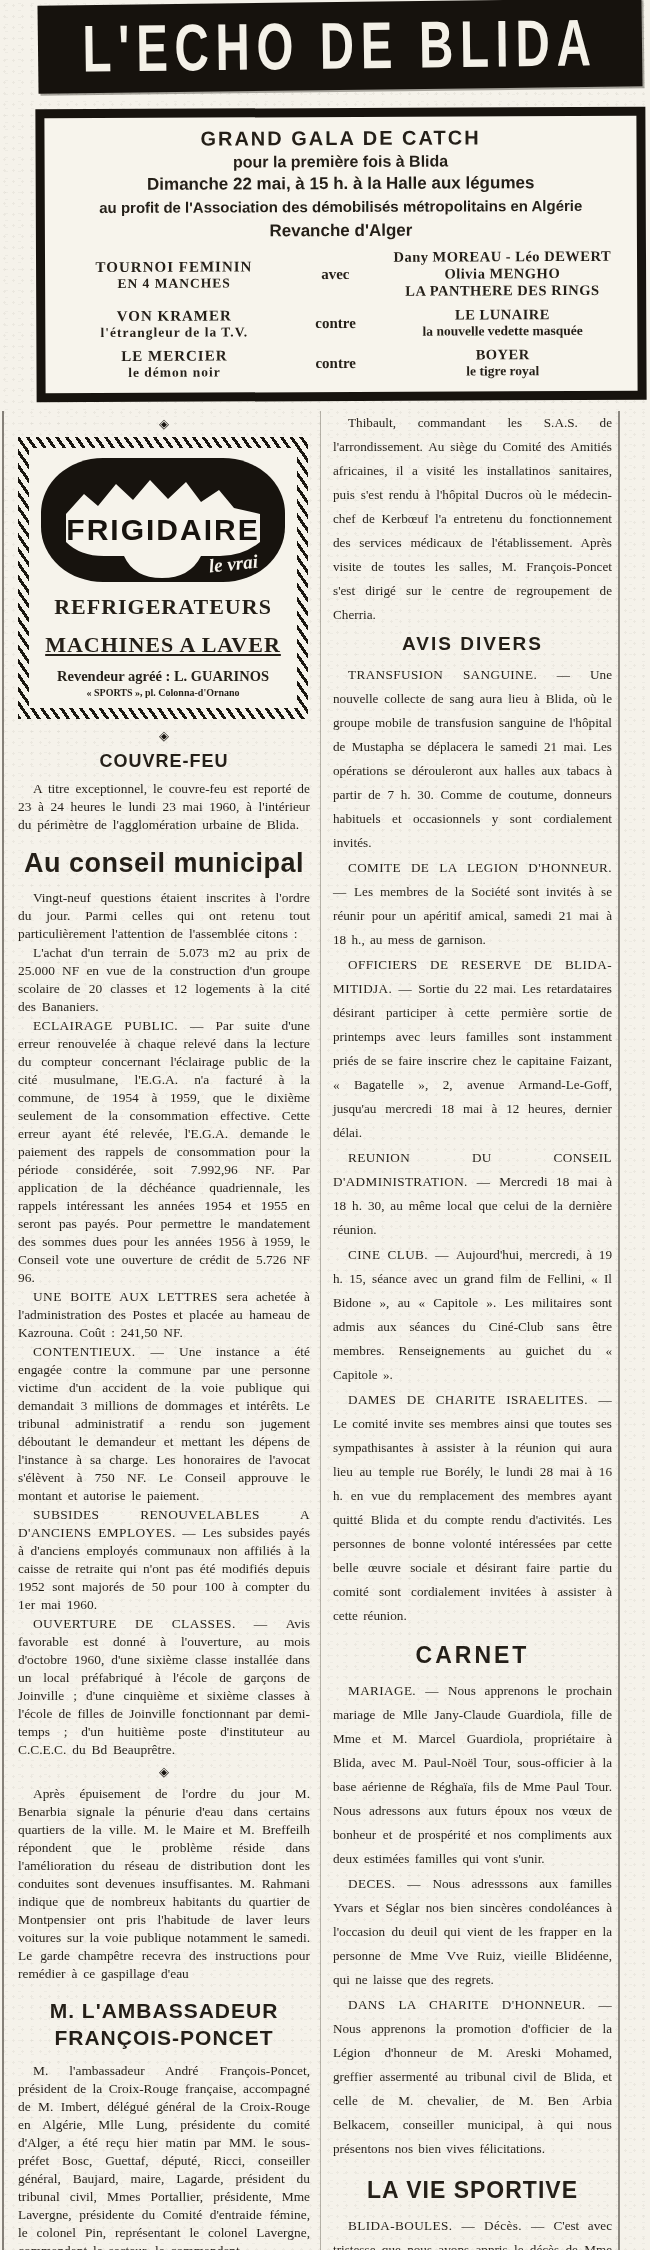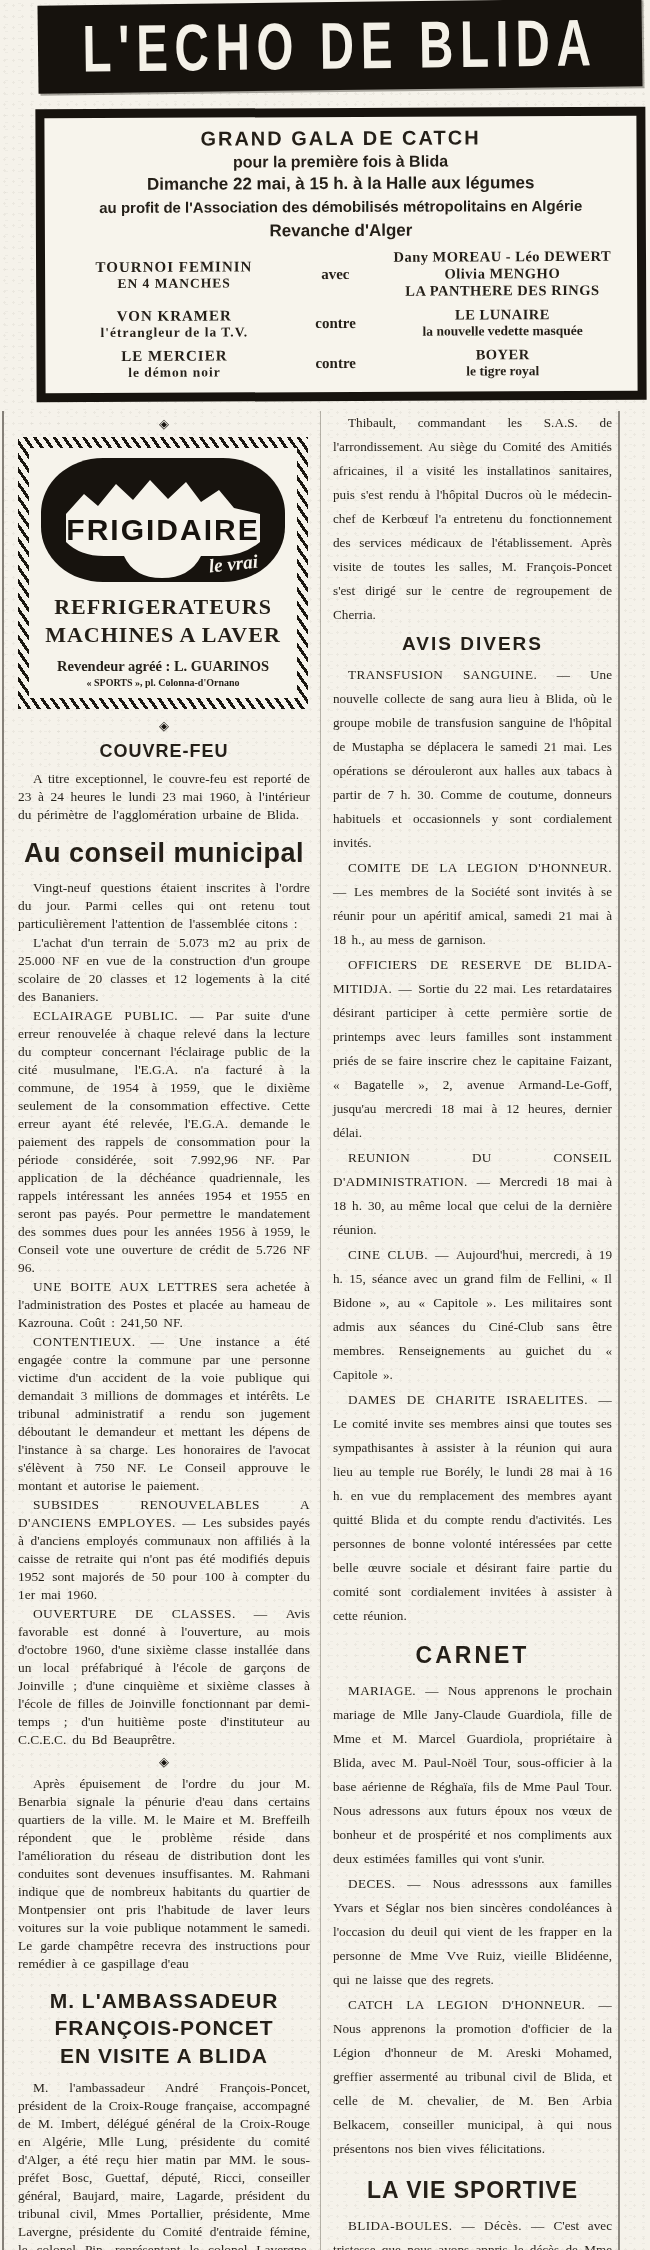--- a/index.html
+++ b/index.html
@@ -60,21 +60,21 @@
   .h-carnet{font-size:23px;letter-spacing:3px;margin:14px 0 10px;}
   .h-sport{font-size:23px;letter-spacing:1px;margin:16px 0 10px;}
   
   .frig{
     margin:4px 2px 10px 0;
     background:repeating-linear-gradient(55deg,#1a1610 0 3px,#f6f3eb 3px 8px);
     padding:11px;
   }
   .frig-inner{background:#f6f3eb;padding:8px 4px 10px;text-align:center;}
   .frig-l1{font-weight:bold;font-size:22px;letter-spacing:1px;margin-top:6px;font-family:"Liberation Serif",serif;}
-  .frig-l2{font-weight:bold;font-size:22px;letter-spacing:1px;margin-top:2px;font-family:"Liberation Serif",serif;}
+  .frig-l2{font-weight:bold;font-size:22px;letter-spacing:1px;margin-top:12px;font-family:"Liberation Serif",serif;text-decoration:underline;}
   .frig-d1{font-weight:bold;font-size:14.5px;margin-top:10px;}
   .frig-d2{font-weight:bold;font-size:10px;margin-top:2px;}
   
   .flagad{border:4px solid #17130e;margin:12px 4px 0 2px;background:#f7f4ec;padding:6px 6px 8px;text-align:center;}
 </style>
 </head>
 <body>
 
 <div class="masthead">
   <span class="mast-title">L'ECHO DE BLIDA</span>
@@ -159,41 +159,40 @@
     <p class="para"><span class="lead">SUBSIDES RENOUVELABLES A D'ANCIENS EMPLOYES. — </span><span>Les subsides payés à d'anciens employés communaux non affiliés à la caisse de retraite qui n'ont pas été modifiés depuis 1952 sont majorés de 50 pour 100 à compter du 1er mai 1960.</span></p>
     <p class="para"><span class="lead">OUVERTURE DE CLASSES. — </span><span>Avis favorable est donné à l'ouverture, au mois d'octobre 1960, d'une sixième classe installée dans un local préfabriqué à l'école de garçons de Joinville ; d'une cinquième et sixième classes à l'école de filles de Joinville fonctionnant par demi-temps ; d'un huitième poste d'instituteur au C.C.E.C. du Bd Beauprêtre.</span></p>
 
     <span class="orn">◈</span>
 
     <p class="para"><span>Après épuisement de l'ordre du jour M. Benarbia signale la pénurie d'eau dans certains quartiers de la ville. M. le Maire et M. Breffeilh répondent que le problème réside dans l'amélioration du réseau de distribution dont les conduites sont devenues insuffisantes. M. Rahmani indique que de nombreux habitants du quartier de Montpensier ont pris l'habitude de laver leurs voitures sur la voie publique notamment le samedi. Le garde champêtre recevra des instructions pour remédier à ce gaspillage d'eau</span></p>
 
     <div class="sec-head h-amb">
       <div>M. L'AMBASSADEUR</div>
       <div>FRANÇOIS-PONCET</div>
-      <div>EN VISITE A BLIDA</div>
     </div>
     <p class="para"><span>M. l'ambassadeur André François-Poncet, président de la Croix-Rouge française, accompagné de M. Imbert, délégué général de la Croix-Rouge en Algérie, Mlle Lung, présidente du comité d'Alger, a été reçu hier matin par MM. le sous-préfet Bosc, Guettaf, député, Ricci, conseiller général, Baujard, maire, Lagarde, président du tribunal civil, Mmes Portallier, présidente, Mme Lavergne, présidente du Comité d'entraide fémine, le colonel Pin, représentant le colonel Lavergne, commandant le secteur, le commandant</span></p>
   </div>
 
   <div class="col-right">
     <p class="para"><span>Thibault, commandant les S.A.S. de l'arrondissement. Au siège du Comité des Amitiés africaines, il a visité les installatinos sanitaires, puis s'est rendu à l'hôpital Ducros où le médecin-chef de Kerbœuf l'a entretenu du fonctionnement des services médicaux de l'établissement. Après visite de toutes les salles, M. François-Poncet s'est dirigé sur le centre de regroupement de Cherria.</span></p>
 
     <div class="sec-head h-avis">AVIS DIVERS</div>
 
     <p class="para"><span class="lead">TRANSFUSION SANGUINE. — </span><span>Une nouvelle collecte de sang aura lieu à Blida, où le groupe mobile de transfusion sanguine de l'hôpital de Mustapha se déplacera le samedi 21 mai. Les opérations se dérouleront aux halles aux tabacs à partir de 7 h. 30. Comme de coutume, donneurs habituels et occasionnels y sont cordialement invités.</span></p>
     <p class="para"><span class="lead">COMITE DE LA LEGION D'HONNEUR. — </span><span>Les membres de la Société sont invités à se réunir pour un apéritif amical, samedi 21 mai à 18 h., au mess de garnison.</span></p>
     <p class="para"><span class="lead">OFFICIERS DE RESERVE DE BLIDA-MITIDJA. — </span><span>Sortie du 22 mai. Les retardataires désirant participer à cette permière sortie de printemps avec leurs familles sont instamment priés de se faire inscrire chez le capitaine Faizant, « Bagatelle », 2, avenue Armand-Le-Goff, jusqu'au mercredi 18 mai à 12 heures, dernier délai.</span></p>
     <p class="para"><span class="lead">REUNION DU CONSEIL D'ADMINISTRATION. — </span><span>Mercredi 18 mai à 18 h. 30, au même local que celui de la dernière réunion.</span></p>
     <p class="para"><span class="lead">CINE CLUB. — </span><span>Aujourd'hui, mercredi, à 19 h. 15, séance avec un grand film de Fellini, « Il Bidone », au « Capitole ». Les militaires sont admis aux séances du Ciné-Club sans être membres. Renseignements au guichet du « Capitole ».</span></p>
     <p class="para"><span class="lead">DAMES DE CHARITE ISRAELITES. — </span><span>Le comité invite ses membres ainsi que toutes ses sympathisantes à assister à la réunion qui aura lieu au temple rue Borély, le lundi 28 mai à 16 h. en vue du remplacement des membres ayant quitté Blida et du compte rendu d'activités. Les personnes de bonne volonté intéressées par cette belle œuvre sociale et désirant faire partie du comité sont cordialement invitées à assister à cette réunion.</span></p>
 
     <div class="sec-head h-carnet">CARNET</div>
     <p class="para"><span class="lead">MARIAGE. — </span><span>Nous apprenons le prochain mariage de Mlle Jany-Claude Guardiola, fille de Mme et M. Marcel Guardiola, propriétaire à Blida, avec M. Paul-Noël Tour, sous-officier à la base aérienne de Réghaïa, fils de Mme Paul Tour. Nous adressons aux futurs époux nos vœux de bonheur et de prospérité et nos compliments aux deux estimées familles qui vont s'unir.</span></p>
     <p class="para"><span class="lead">DECES. — </span><span>Nous adresssons aux familles Yvars et Séglar nos bien sincères condoléances à l'occasion du deuil qui vient de les frapper en la personne de Mme Vve Ruiz, vieille Blidéenne, qui ne laisse que des regrets.</span></p>
-    <p class="para"><span class="lead">CATCH LA LEGION D'HONNEUR. — </span><span>Nous apprenons la promotion d'officier de la Légion d'honneur de M. Areski Mohamed, greffier assermenté au tribunal civil de Blida, et celle de M. chevalier, de M. Ben Arbia Belkacem, conseiller municipal, à qui nous présentons nos bien vives félicitations.</span></p>
+    <p class="para"><span class="lead">DANS LA CHARITE D'HONNEUR. — </span><span>Nous apprenons la promotion d'officier de la Légion d'honneur de M. Areski Mohamed, greffier assermenté au tribunal civil de Blida, et celle de M. chevalier, de M. Ben Arbia Belkacem, conseiller municipal, à qui nous présentons nos bien vives félicitations.</span></p>
 
     <div class="sec-head h-sport">LA VIE SPORTIVE</div>
     <p class="para"><span class="lead">BLIDA-BOULES. — Décès. — </span><span>C'est avec tristesse que nous avons appris le décès de Mme Vve Dubouch, mère de notre ami René Dubouch, membre du conseil d'administration. En cette pénible circonstance, nous lui présentons, ainsi qu'aux familles atteintes par ce deuil, nos condoléances bien sincères.</span></p>
     <p class="para"><span class="lead">BLIDA-GYMNASTE. — </span><span>Grand concours de tir : un grand concours intermembres aura lieu dimanche 22 mai à partir de 8 h. au stand du Bois Sacré. De nombreux prix récompenseront les tireurs les mieux classés. Ils seront retenus pour les concours à venir.</span></p>
 
     <div class="flagad">
       <svg width="272" height="238" viewBox="0 0 272 238">
         <defs>
           <pattern id="dots1" width="5" height="5" patternUnits="userSpaceOnUse">
             <rect width="5" height="5" fill="#f6f3eb"></rect>

